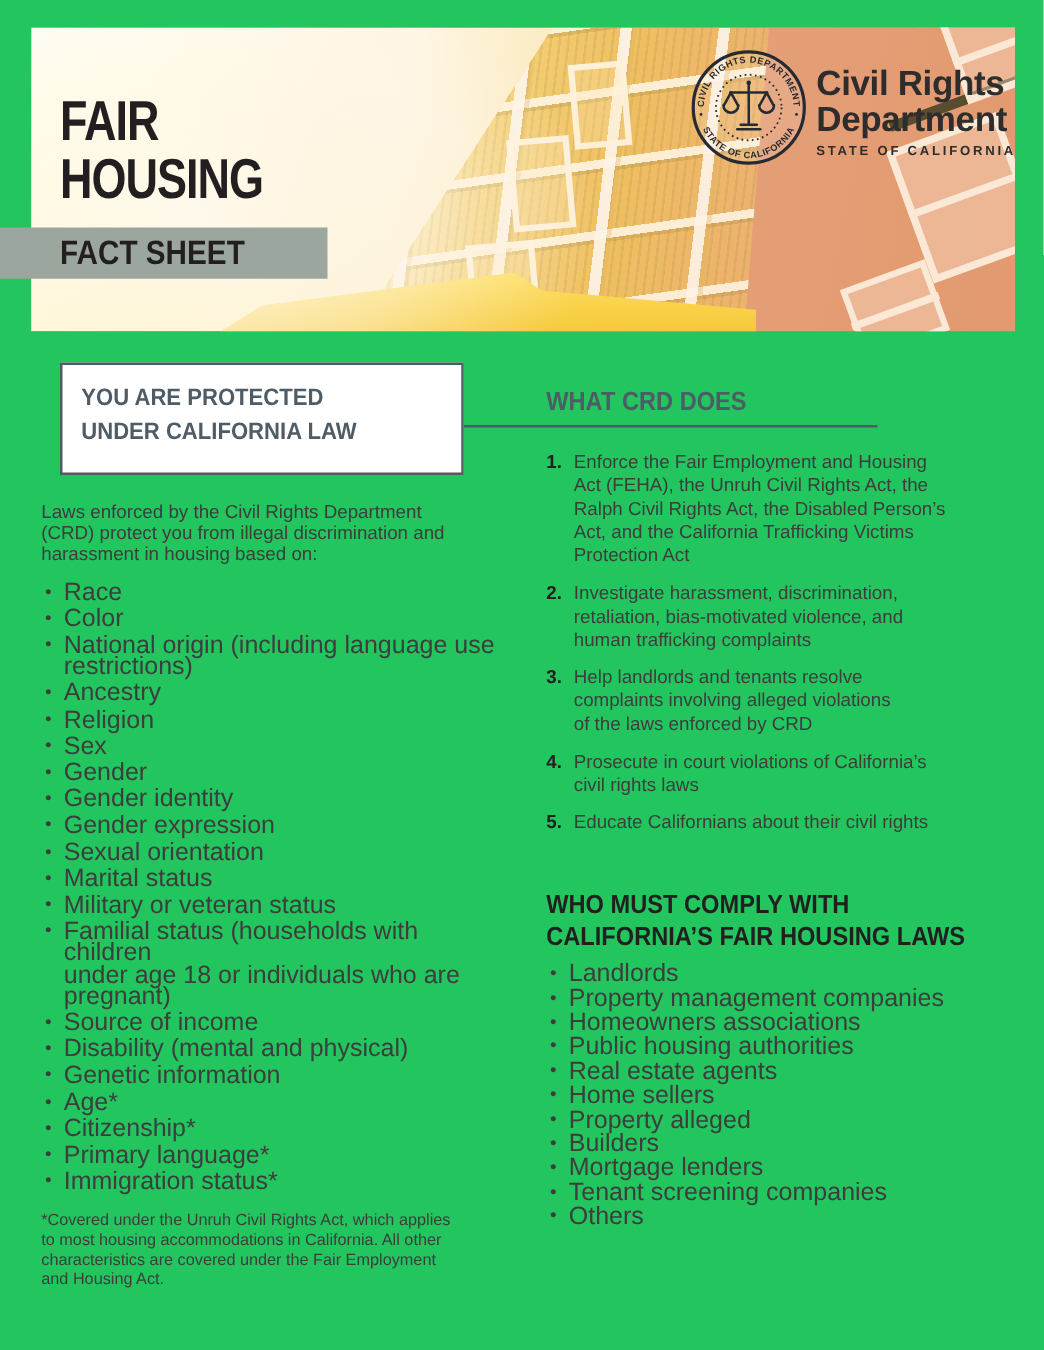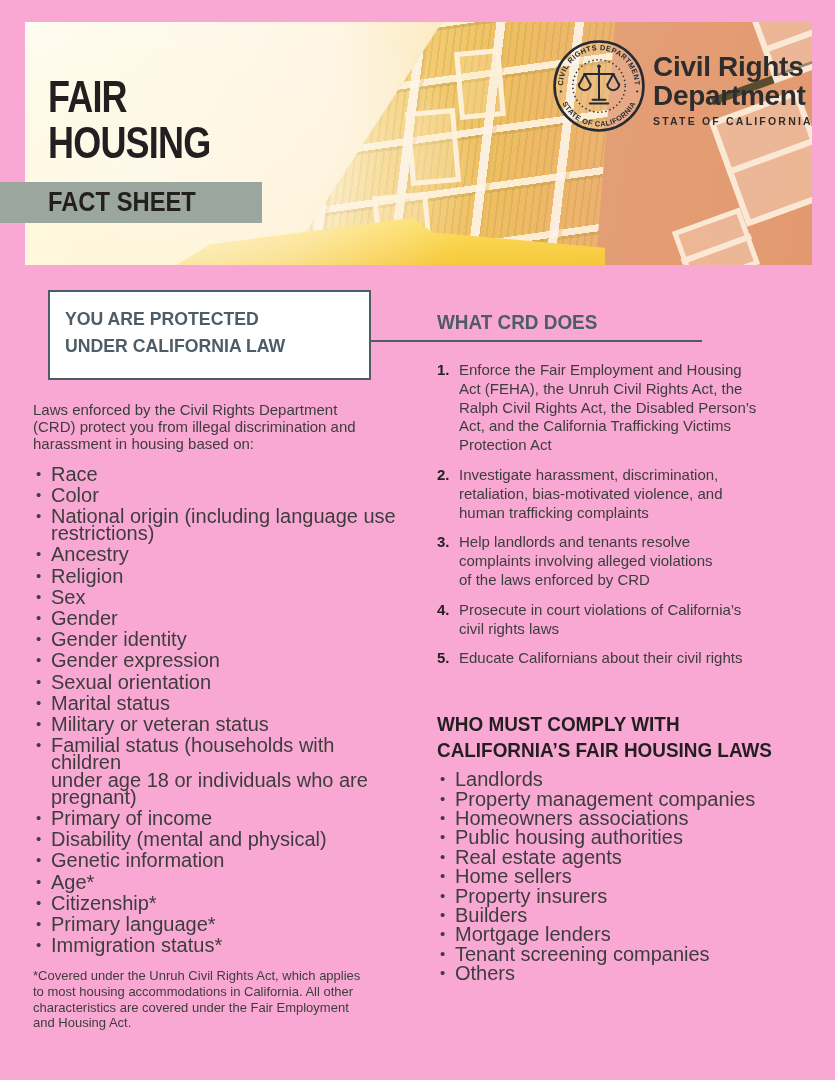--- a/index.html
+++ b/index.html
@@ -1,16 +1,16 @@
 <!DOCTYPE html>
 <html><head>
 <meta charset="utf-8">
 <style>
   html,body{margin:0;padding:0;background:#ffffff;}
-  .page{position:relative;width:835px;height:1080px;background:#f9a8d4;overflow:hidden;
+  .page{position:relative;width:835px;height:1080px;background:#22c55e;overflow:hidden;
         font-family:"Liberation Sans", sans-serif;color:#3d3d3d;}
 
   
   .photo{position:absolute;left:25px;top:22px;width:787px;height:243px;overflow:hidden;z-index:1;}
   .sky{position:absolute;inset:0;
        background:
          radial-gradient(ellipse 420px 300px at 12% 85%, rgba(255,244,180,0.9), rgba(255,255,255,0) 70%),
          linear-gradient(100deg,#ffffff 0%,#fffdf4 38%,#fcf3cf 52%,#f8e7a6 62%,#f3d98c 75%);}
   .building-main{position:absolute;inset:0;
        clip-path:polygon(33% 100%,53% 0,100% 0,100% 100%);
@@ -166,21 +166,21 @@
         <li>Religion</li>
         <li>Sex</li>
         <li>Gender</li>
         <li>Gender identity</li>
         <li>Gender expression</li>
         <li>Sexual orientation</li>
         <li>Marital status</li>
         <li>Military or veteran status</li>
         <li>Familial status (households with children
 under age 18 or individuals who are pregnant)</li>
-        <li>Primary of income</li>
+        <li>Source of income</li>
         <li>Disability (mental and physical)</li>
         <li>Genetic information</li>
         <li>Age*</li>
         <li>Citizenship*</li>
         <li>Primary language*</li>
         <li>Immigration status*</li>
       </ul>
     <p class="footnote">*Covered under the Unruh Civil Rights Act, which applies
 to most housing accommodations in California. All other
 characteristics are covered under the Fair Employment
@@ -211,21 +211,21 @@
       <span>WHO MUST COMPLY WITH</span>
       <span>CALIFORNIA’S FAIR HOUSING LAWS</span>
     </h2>
     <ul class="bullets tight">
         <li>Landlords</li>
         <li>Property management companies</li>
         <li>Homeowners associations</li>
         <li>Public housing authorities</li>
         <li>Real estate agents</li>
         <li>Home sellers</li>
-        <li>Property insurers</li>
+        <li>Property alleged</li>
         <li>Builders</li>
         <li>Mortgage lenders</li>
         <li>Tenant screening companies</li>
         <li>Others</li>
       </ul>
   </section>
 
 </div>
 
 </body></html>

